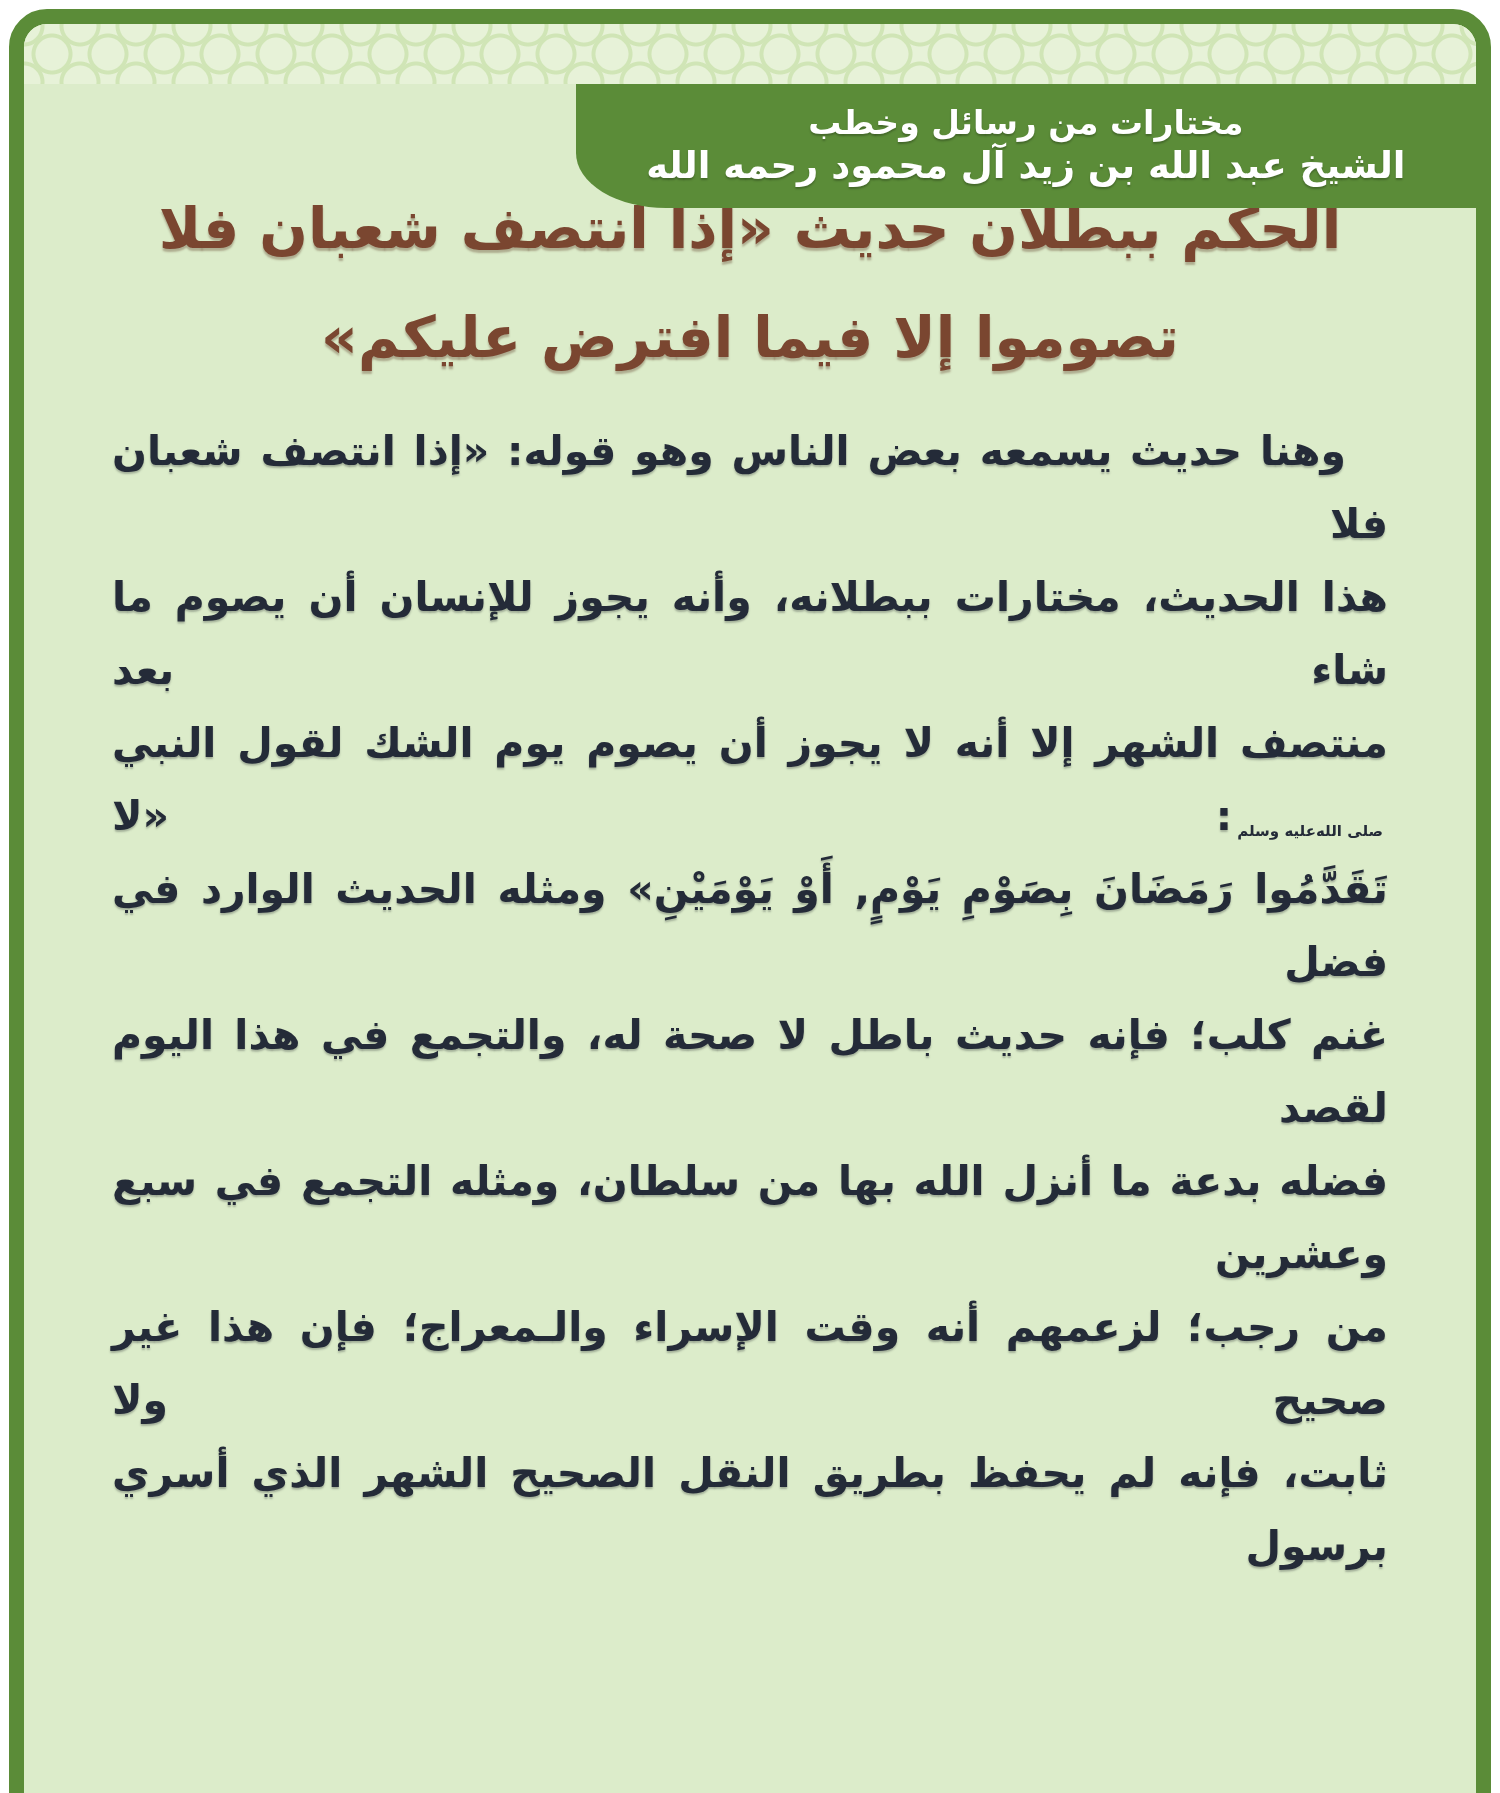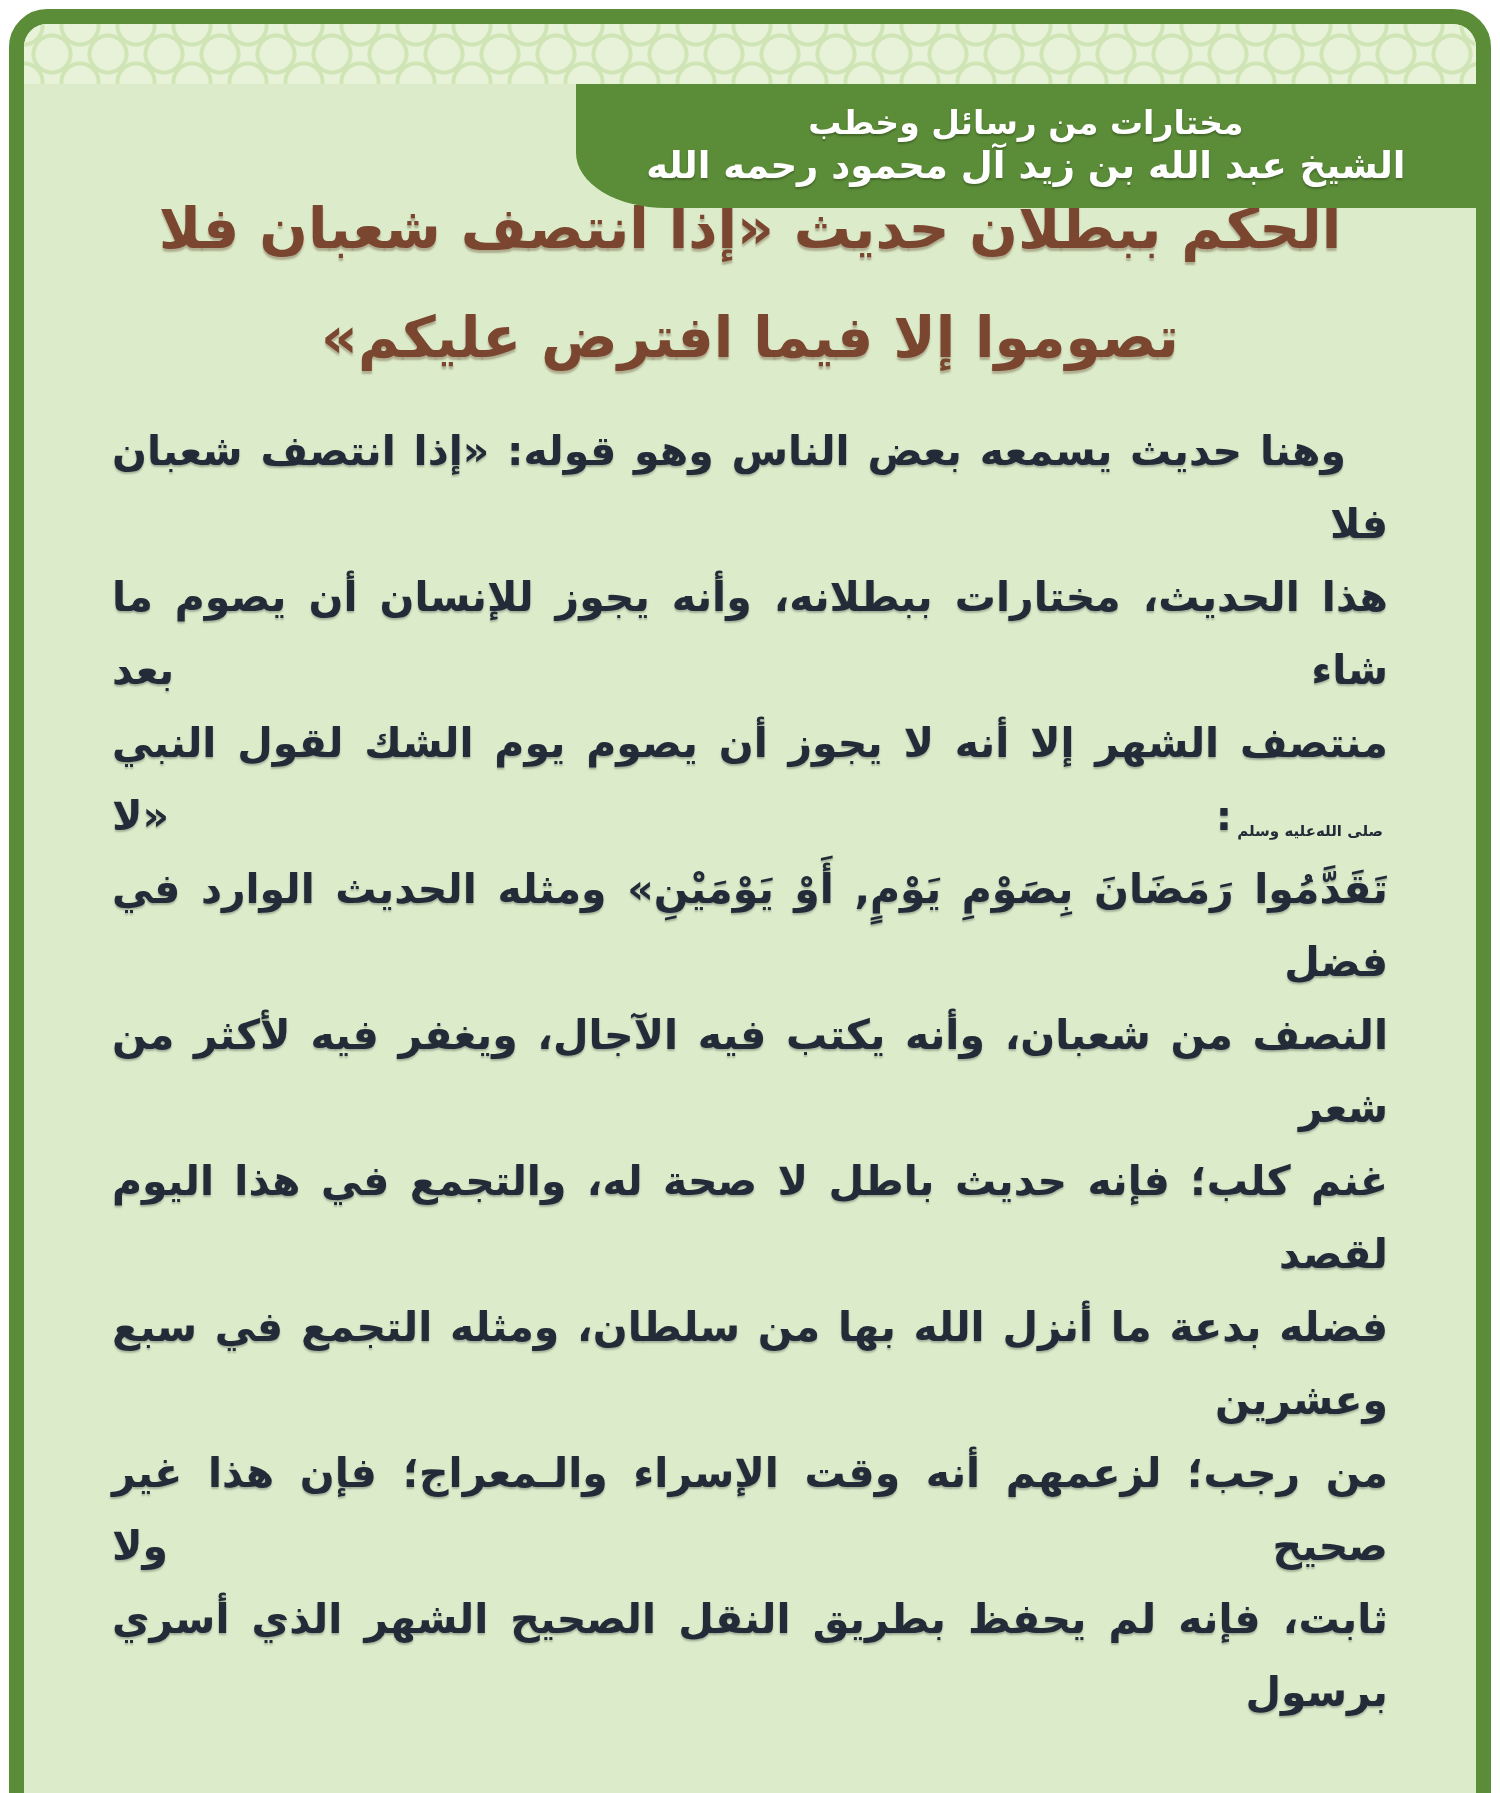--- a/index.html
+++ b/index.html
@@ -69,21 +69,20 @@
     </h1>
 
     <div class="body">
         <div class="body-line first">وهنا حديث يسمعه بعض الناس وهو قوله: «إذا انتصف شعبان فلا</div>
         <div class="body-line">هذا الحديث، مختارات ببطلانه، وأنه يجوز للإنسان أن يصوم ما شاء بعد</div>
         <div class="body-line">منتصف الشهر إلا أنه لا يجوز أن يصوم يوم الشك لقول النبي <span class="saw">
             <span>صلى الله</span>
             <span>عليه وسلم</span>
           </span>: «لا</div>
         <div class="body-line">تَقَدَّمُوا رَمَضَانَ بِصَوْمِ يَوْمٍ, أَوْ يَوْمَيْنِ» ومثله الحديث الوارد في فضل</div>
-        <div class="body-line">النصف من شعبان، وأنه يكتب فيه الآجال، ويغفر فيه لأكثر من شعر</div>
         <div class="body-line">غنم كلب؛ فإنه حديث باطل لا صحة له، والتجمع في هذا اليوم لقصد</div>
         <div class="body-line">فضله بدعة ما أنزل الله بها من سلطان، ومثله التجمع في سبع وعشرين</div>
         <div class="body-line">من رجب؛ لزعمهم أنه وقت الإسراء والـمعراج؛ فإن هذا غير صحيح ولا</div>
         <div class="body-line">ثابت، فإنه لم يحفظ بطريق النقل الصحيح الشهر الذي أسري برسول</div>
       </div>
 
   </div>
 </div>
 
 </body></html>

